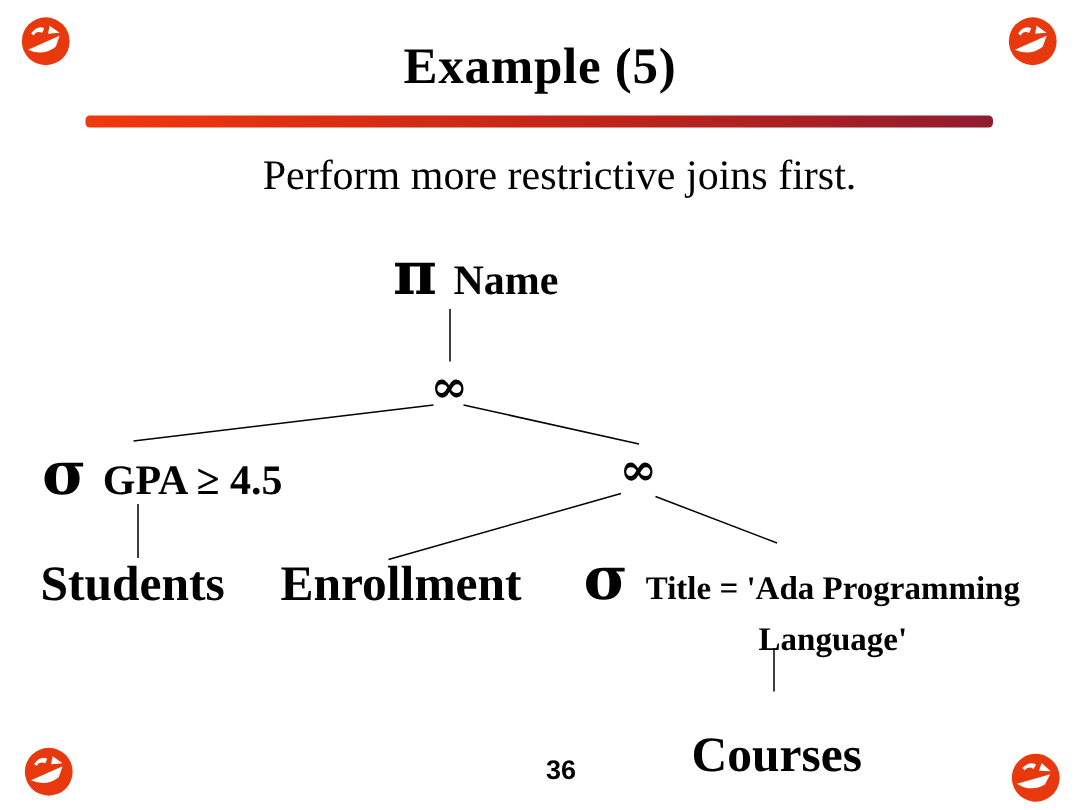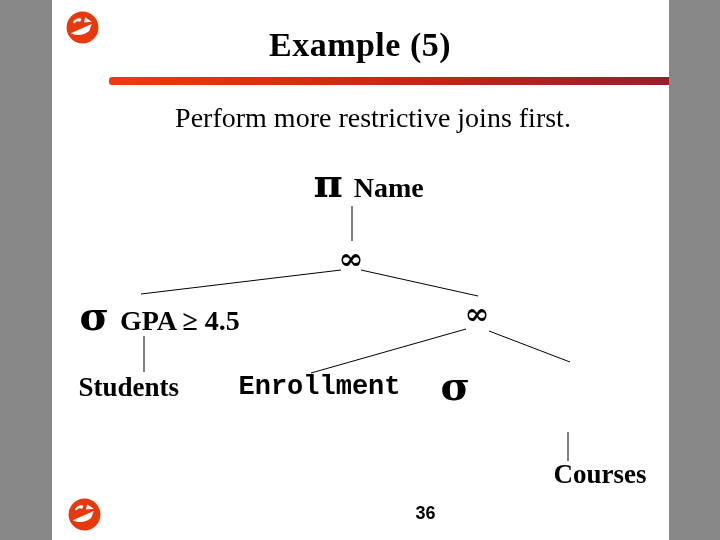--- a/index.html
+++ b/index.html
@@ -1,18 +1,18 @@
 <!DOCTYPE html>
 <html><head>
 <meta charset="utf-8">
 <style>
   html, body { margin: 0; padding: 0; background: #888; }
   .slide {
     position: relative;
-    width: 617px; height: 540px;
+    width: 720px; height: 540px;
     margin: 0 auto;
     background: #ffffff;
     font-family: "Liberation Serif", serif;
     color: #000;
     overflow: hidden;
   }
   .corner-logo { position: absolute; width: 37px; height: 37px; }
   .logo-tl { left: 12px;  top: 9px; }
   .logo-tr { left: 670px; top: 9px; }
   .logo-bl { left: 14px;  top: 496px; }
@@ -43,34 +43,34 @@
   .op-row { display: flex; align-items: baseline; }
   .op-symbol {
     font-size: 40px; font-weight: bold;
     font-family: "DejaVu Serif", "Liberation Serif", serif;
   }
   .op-label { font-size: 28px; font-weight: bold; margin-left: 11px; }
   .join-symbol {
     font-size: 30px; font-weight: bold;
     font-family: "DejaVu Serif", "Liberation Serif", serif;
   }
-  .leaf { font-size: 27px; font-weight: bold; }
+  .leaf { font-size: 33px; font-weight: bold; }
   .node-project    { left: 262px; top: 163px; }
   .node-join-top   { left: 287px; top: 244px; }
   .node-join-right { left: 413px; top: 299px; }
   .node-select-gpa { left: 28px;  top: 296px; }
   .node-students   { left: 27px;  top: 374px; }
-  .node-enrollment { left: 187px; top: 374px; font-family: Liberation Mono, monospace; }
+  .node-enrollment { left: 187px; top: 374px; }
   .node-select-title { left: 389px; top: 366px; }
   .select-title-label {
     font-size: 22px; font-weight: bold;
     margin-left: 12px; text-align: center;
     line-height: 34px; white-space: nowrap;
   }
-  .node-courses    { left: 461px; top: 461px; margin-left: 41px; }
+  .node-courses    { left: 461px; top: 488px; }
 
   .page-number {
     position: absolute; left: 364px; top: 503px;
     font-family: "Liberation Sans", sans-serif;
     font-size: 18px; font-weight: bold;
   }
 </style>
 </head>
 <body>
 
@@ -131,18 +131,22 @@
   <div class="node node-select-gpa op-row">
     <span class="op-symbol">σ</span>
     <span class="op-label">GPA ≥ 4.5</span>
   </div>
 
   <div class="node node-students leaf">Students</div>
   <div class="node node-enrollment leaf">Enrollment</div>
 
   <div class="node node-select-title op-row">
     <span class="op-symbol">σ</span>
+    <span class="select-title-label">
+      <span>Title = 'Ada Programming</span><br>
+      <span>Language'</span>
+    </span>
   </div>
 
   <div class="node node-courses leaf">Courses</div>
 
   <div class="page-number">36</div>
 </div>
 
 </body></html>

